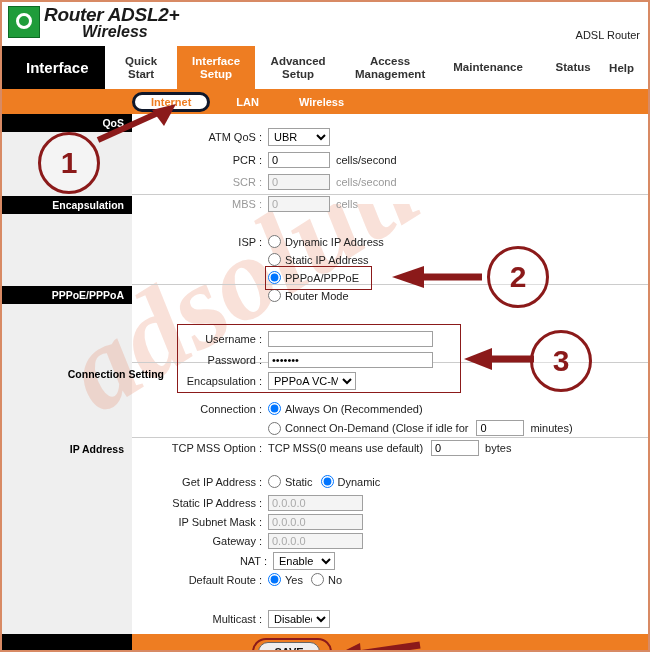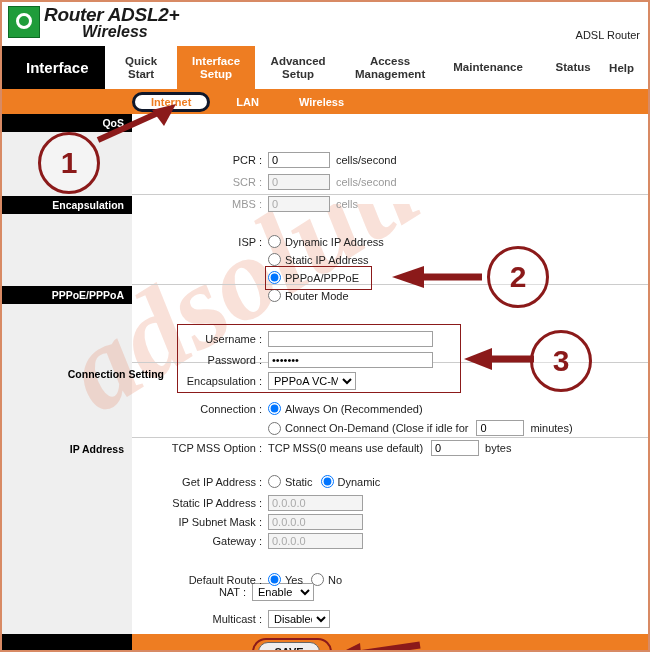--- a/index.html
+++ b/index.html
@@ -355,20 +355,26 @@
     <div class="sec-label" style="top:0px;">QoS</div>
     <div class="sec-label" style="top:172px;">PPPoE/PPPoA</div>
     <div class="sec-label plain" style="top:251px;margin-left:40px;">Connection Setting</div>
     <div class="sec-label plain" style="top:326px;">IP Address</div>
 
     <div class="divider" style="top:80px;"></div>
     <div class="divider" style="top:170px;"></div>
     <div class="divider" style="top:248px;"></div>
     <div class="divider" style="top:323px;"></div>
 
+    <div class="row" style="left:140px; top:14px;">
+      <div class="lbl">ATM QoS :</div>
+      <select style="width:62px">
+        <option>UBR</option>
+      </select>
+    </div>
     <div class="row" style="left:140px; top:38px;">
       <div class="lbl">PCR :</div>
       <input type="text" style="width: 62px;" value="0">
       <span class="unit">cells/second</span>
     </div>
     <div class="row" style="left:140px; top:60px;">
       <div class="lbl grey">SCR :</div>
       <input type="text" style="width: 62px;" disabled="" value="0">
       <span class="unit grey">cells/second</span>
     </div>
@@ -463,21 +469,21 @@
       <input type="text" style="width: 95px;" disabled="" value="0.0.0.0">
     </div>
     <div class="row" style="left:140px; top:400px;">
       <div class="lbl">IP Subnet Mask :</div>
       <input type="text" style="width: 95px;" disabled="" value="0.0.0.0">
     </div>
     <div class="row" style="left:140px; top:419px;">
       <div class="lbl">Gateway :</div>
       <input type="text" style="width: 95px;" disabled="" value="0.0.0.0">
     </div>
-    <div class="row" style="left:124px; top:438px;margin-top:31px;">
+    <div class="row" style="left:145px; top:438px;">
       <div class="lbl">NAT :</div>
       <select style="width:62px">
         <option>Enable</option>
       </select>
     </div>
     <div class="row" style="left:140px; top:459px;">
       <div class="lbl">Default Route :</div>
       <span class="radio-line">
         <input type="radio" name="defroute" checked="" style="">
         <span class="opt-text">Yes</span>

